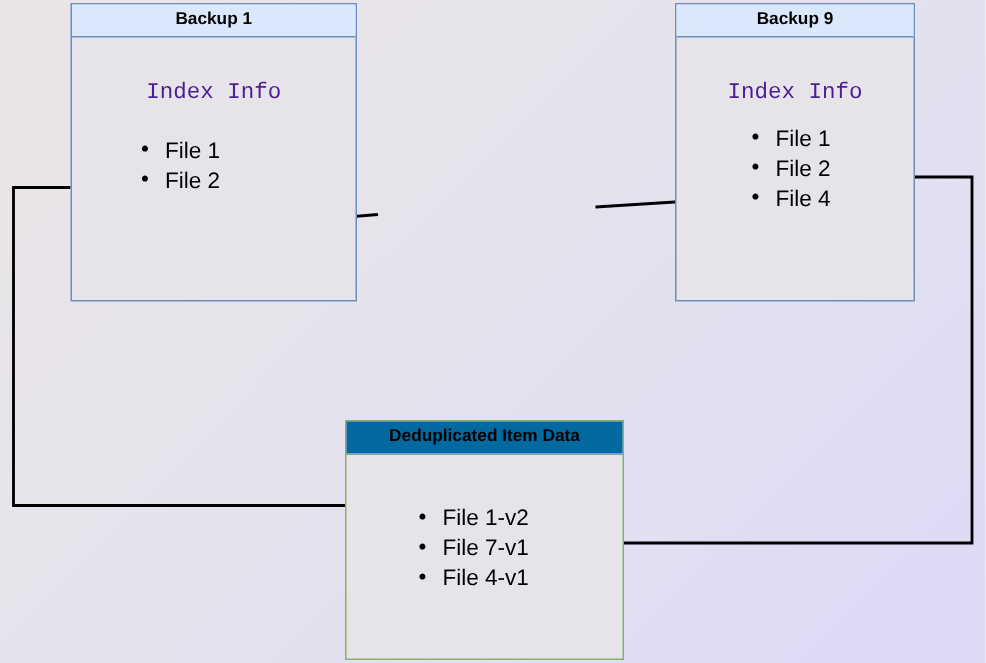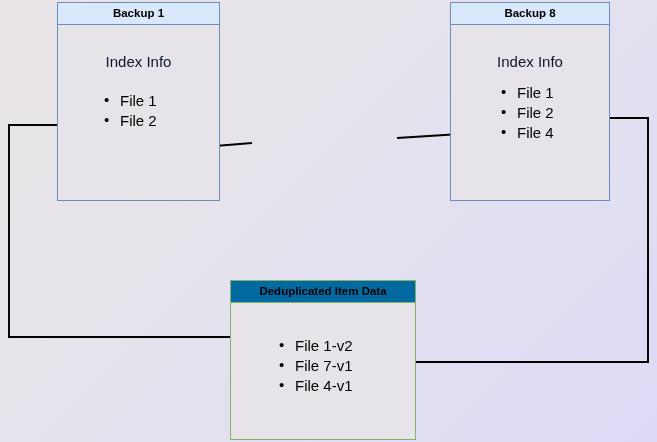--- a/index.html
+++ b/index.html
@@ -55,21 +55,22 @@
     position: relative;
     height: calc(100% - 22px);
   }
   .index-label {
     position: absolute;
     left: 0;
     right: 0;
     top: 28px;
     text-align: center;
     font-size: 15px;
-    color: #0f172a;
+    color: #4c1d95;
+    font-family: Liberation Mono, monospace;
   }
   .item-list {
     position: absolute;
     margin: 0;
     padding: 0;
     list-style: none;
   }
   .item-list li {
     position: relative;
     font-size: 15px;
@@ -111,33 +112,33 @@
     </defs>
 
     <path d="M 90 125 L 9 125 L 9 337 L 272 337" fill="none" stroke="#000000" stroke-width="1.9" marker-end="url(#arrow-end)"></path>
 
     <path d="M 570 118 L 648 118 L 648 362 L 378 362" fill="none" stroke="#000000" stroke-width="1.9" marker-end="url(#arrow-end)"></path>
 
     <path d="M 492 132 L 397 138" fill="none" stroke="#000000" stroke-width="1.9"></path>
     <path d="M 252 143 L 166 150" fill="none" stroke="#000000" stroke-width="1.9" marker-end="url(#arrow-end)"></path>
   </svg>
 
-  <div class="box" id="box-backup1" style="left:57px; top:2px; width:163px; height:199px;">
+  <div class="box" id="box-backup1" style="left:47px; top:2px; width:191px; height:199px;">
     <div class="box-header">Backup 1</div>
     <div class="box-body">
       <div class="index-label">Index Info</div>
       <ul class="item-list" id="list-b1">
         <li>File 1</li>
         <li>File 2</li>
       </ul>
     </div>
   </div>
 
   <div class="box" id="box-backup2" style="left:450px; top:2px; width:160px; height:199px;">
-    <div class="box-header">Backup 8</div>
+    <div class="box-header">Backup 9</div>
     <div class="box-body">
       <div class="index-label">Index Info</div>
       <ul class="item-list" id="list-b2">
         <li>File 1</li>
         <li>File 2</li>
         <li>File 4</li>
       </ul>
     </div>
   </div>
 

